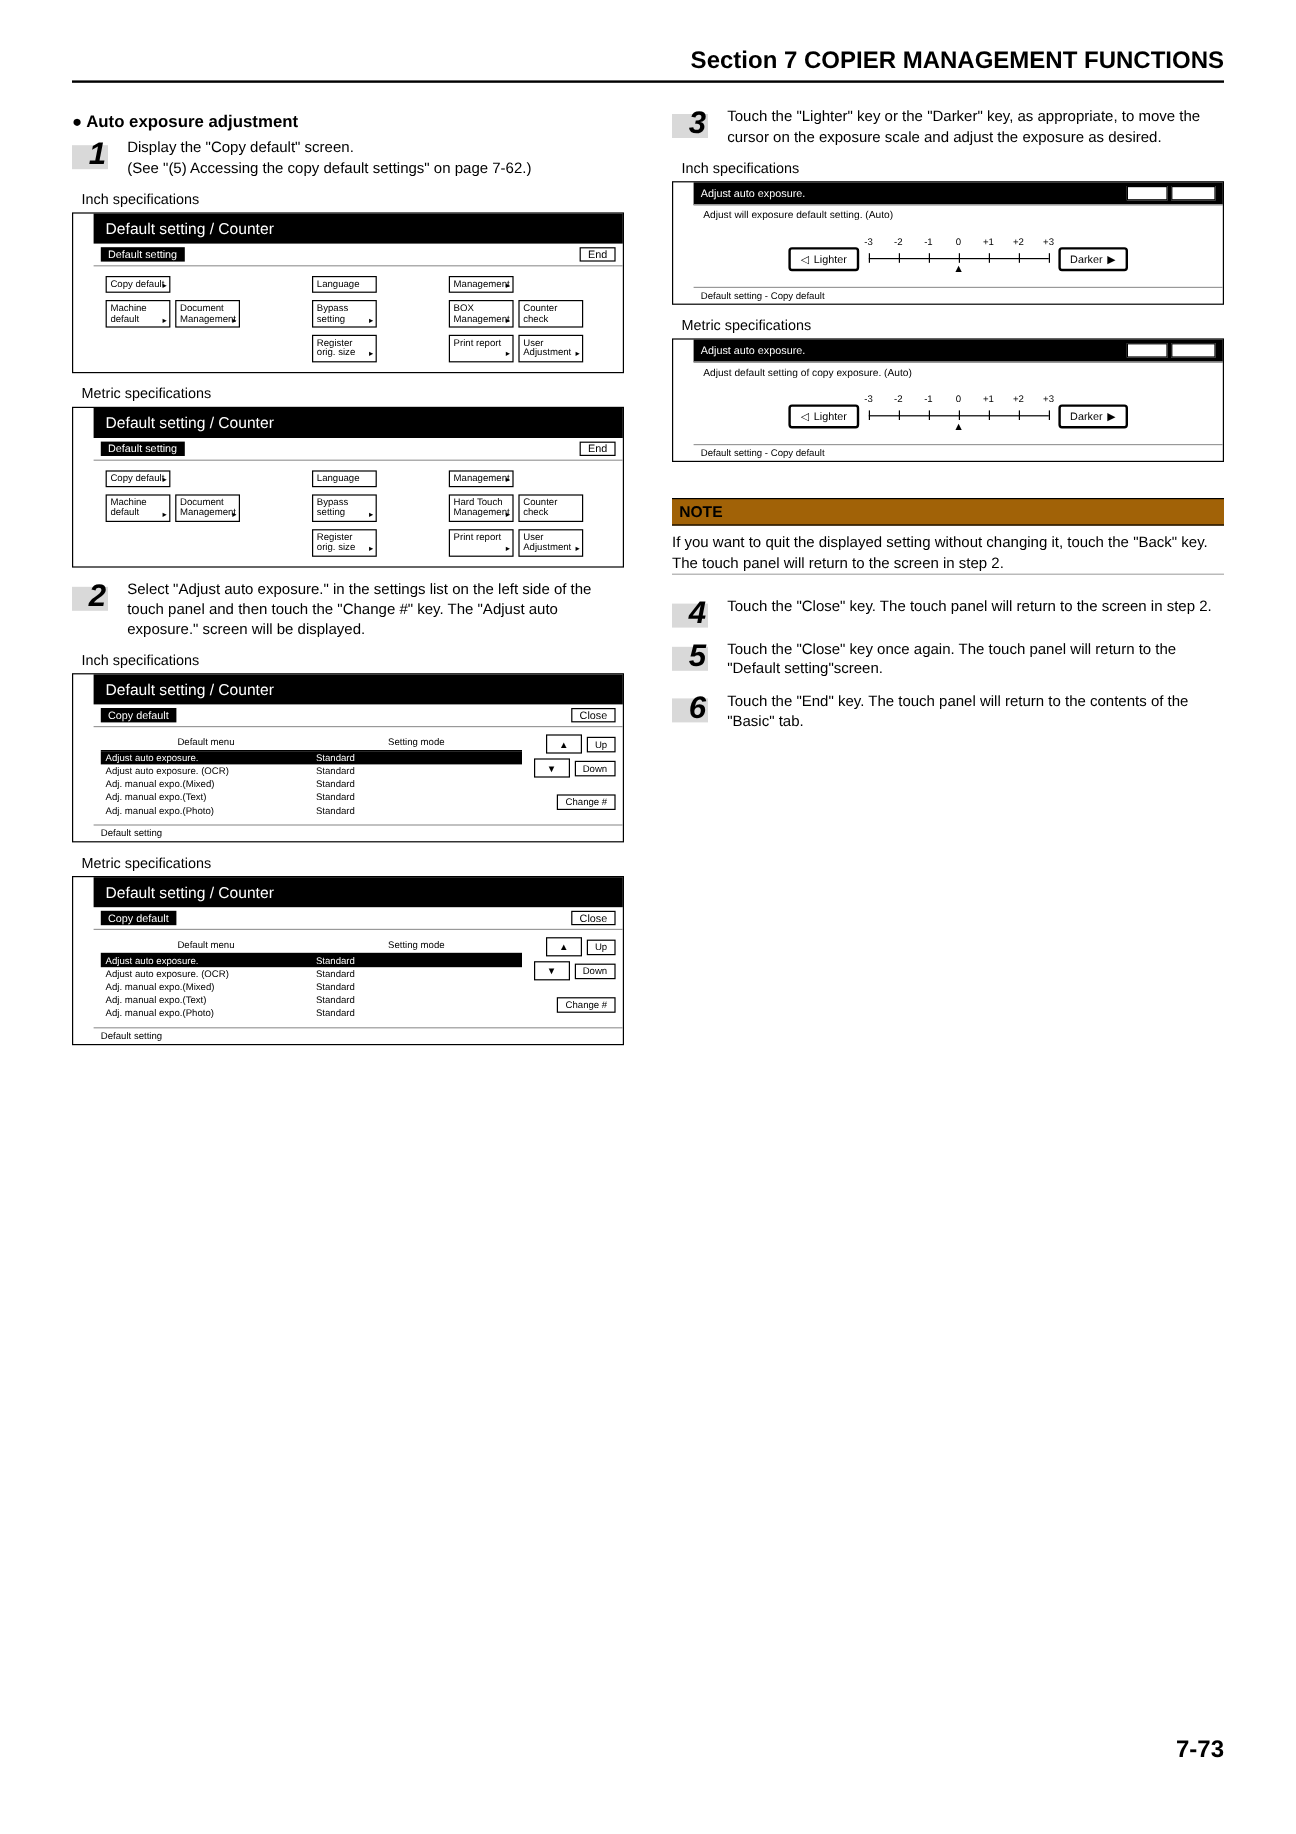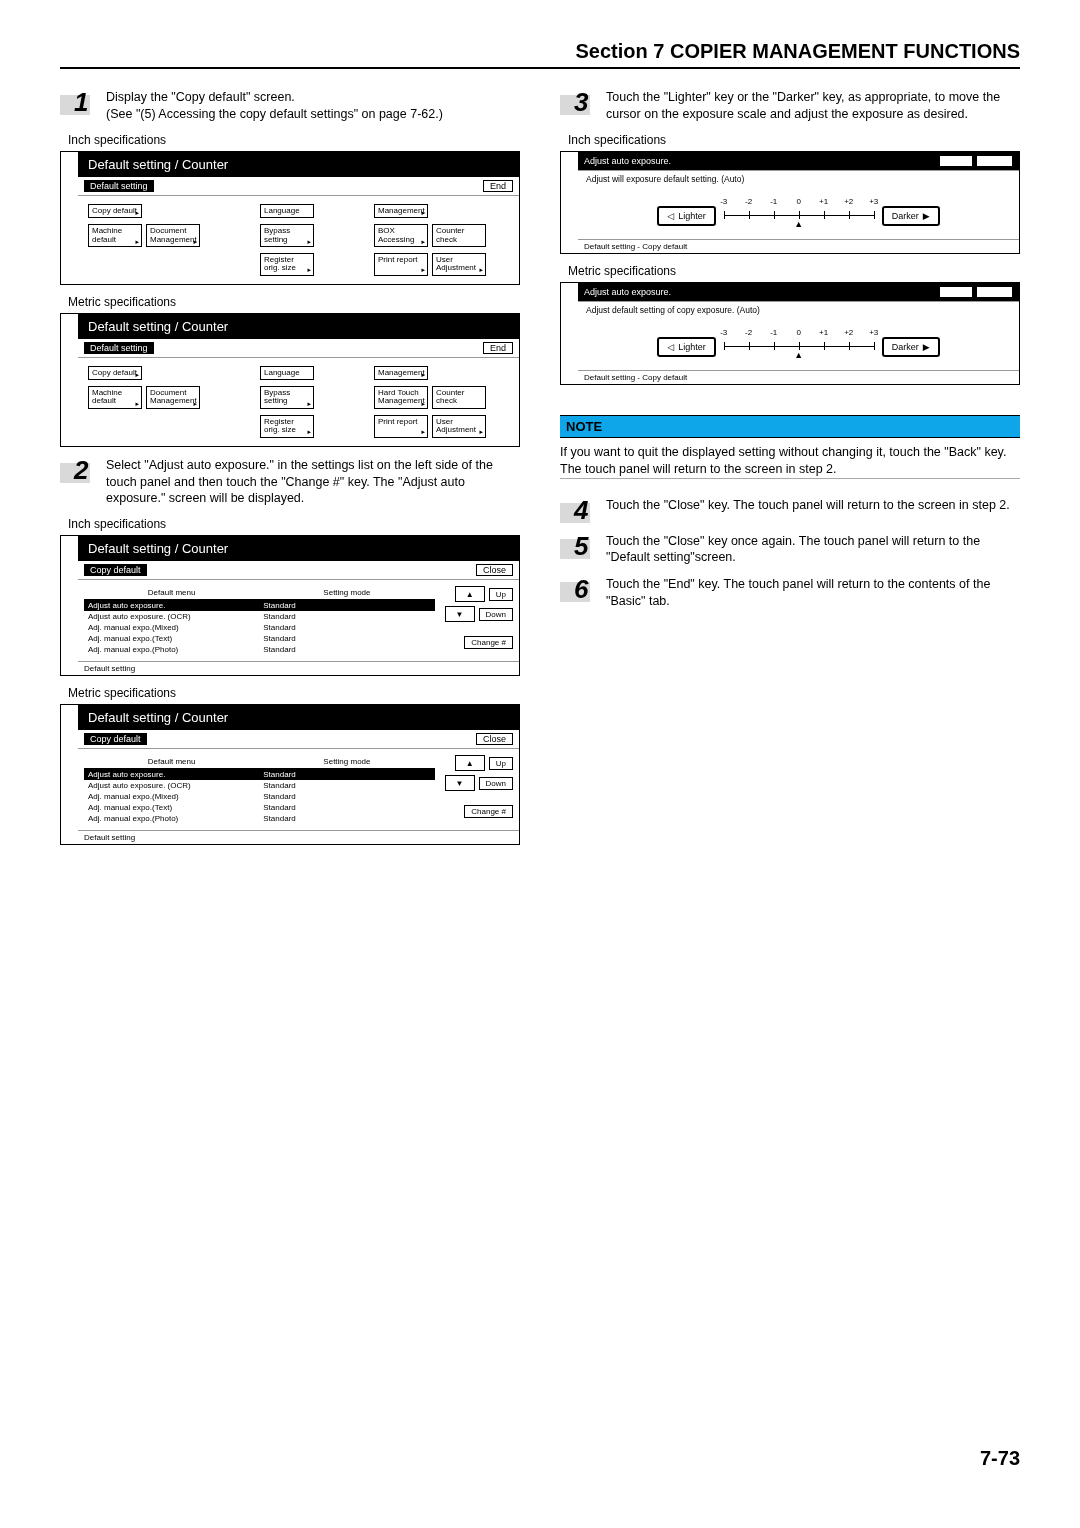--- a/index.html
+++ b/index.html
@@ -43,35 +43,36 @@
 .exp-panel-body{padding:16px 10px 10px 10px;}
 .exp-row{display:flex;align-items:center;justify-content:center;gap:8px;}
 .ld-btn{border:2px solid #000;border-radius:3px;padding:3px 8px;font-size:9px;display:flex;align-items:center;gap:4px;}
 .scale{position:relative;width:150px;height:26px;}
 .scale-line{position:absolute;left:0;right:0;top:12px;border-top:1px solid #000;}
 .tick{position:absolute;top:8px;width:1px;height:8px;background:#000;}
 .tick-lbl{position:absolute;top:-6px;font-size:8px;transform:translateX(-50%);}
 .cursor{position:absolute;top:16px;font-size:9px;transform:translateX(-50%);}
 .panel-sub{font-size:8.5px;padding:3px 8px;}
 .note-box{margin-top:30px;}
-.note-hdr{border-top:1px solid #000;border-bottom:1px solid #000;background:#0ea5e9;font-weight:bold;font-size:13px;padding:3px 6px;}
+.note-hdr{border-top:1px solid #000;border-bottom:1px solid #000;background:#a16207;font-weight:bold;font-size:13px;padding:3px 6px;}
 .note-txt{font-size:12.5px;line-height:1.35;padding:6px 0 0 0;border-bottom:1px solid #aaa;margin-bottom:18px;}
 .pgnum{position:absolute;right:60px;bottom:30px;font-size:20px;font-weight:bold;}
 </style>
 </head>
 <body>
 
 <div class="page">
   <div class="hdr">
     <div class="hdr-title">Section 7  COPIER MANAGEMENT FUNCTIONS</div>
   </div>
 
   <div class="cols">
 
     <div class="col">
+      <div class="bullet-h">Auto exposure adjustment</div>
 
       <div class="step">
         <div class="step-num-wrap">
           <div class="step-num-bar"></div>
           <div class="step-num">1</div>
         </div>
         <div class="step-txt">
           <span>Display the "Copy default" screen.</span><br>
           <span>(See "(5) Accessing the copy default settings" on page 7-62.)</span>
         </div>
@@ -97,21 +98,21 @@
           <div class="btn-col">
             <div class="touch-btn">Language</div>
             <div class="touch-btn arrow">Bypass setting</div>
             <div class="touch-btn arrow">Register orig. size</div>
           </div>
           <div class="btn-col">
             <div class="btn-pair">
               <div class="touch-btn arrow">Management</div>
             </div>
             <div class="btn-pair">
-              <div class="touch-btn arrow">BOX Accessing</div>
+              <div class="touch-btn arrow">BOX Management</div>
               <div class="touch-btn">Counter check</div>
             </div>
             <div class="btn-pair">
               <div class="touch-btn arrow">Print report</div>
               <div class="touch-btn arrow">User Adjustment</div>
             </div>
           </div>
         </div>
       </div>
 

